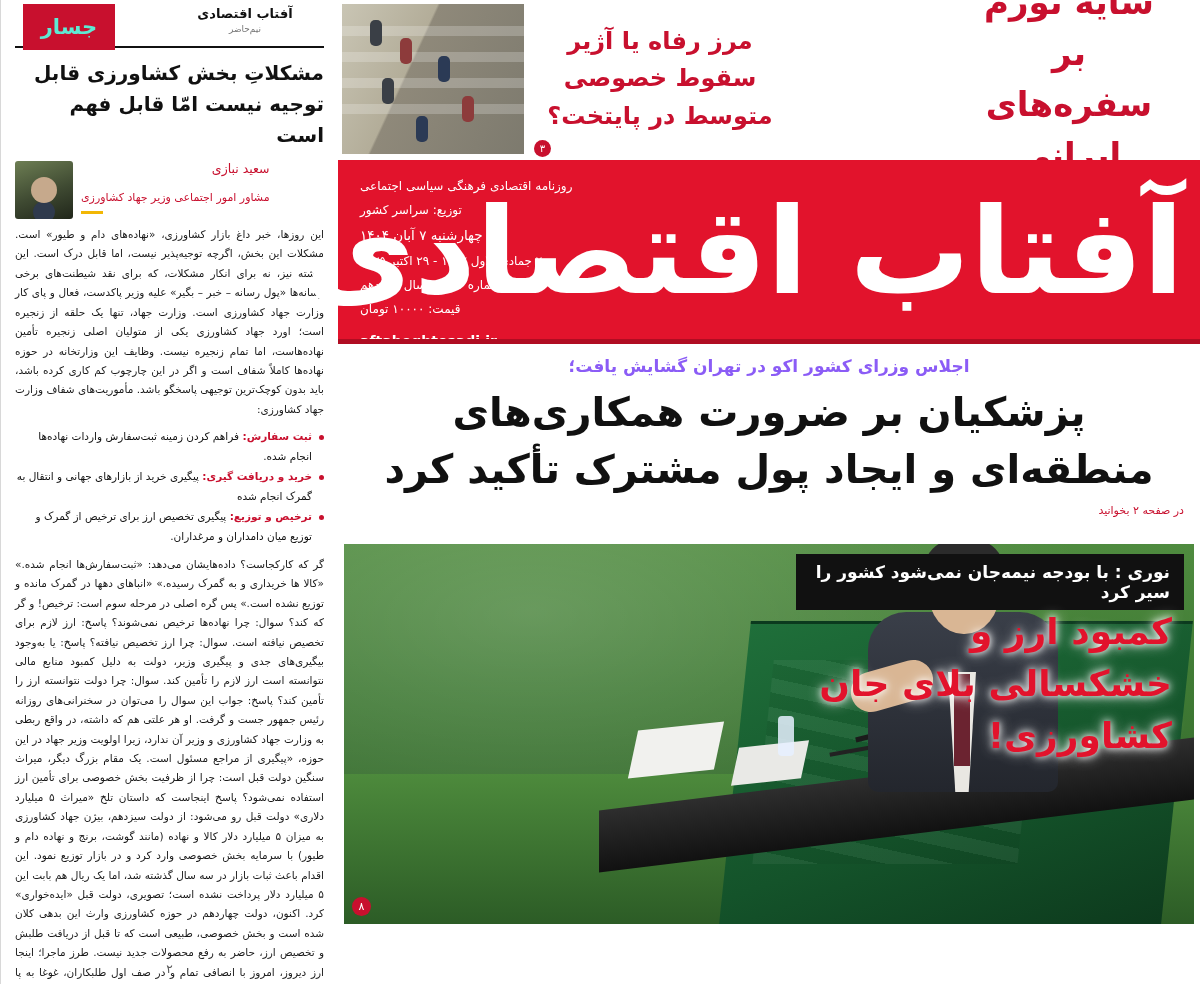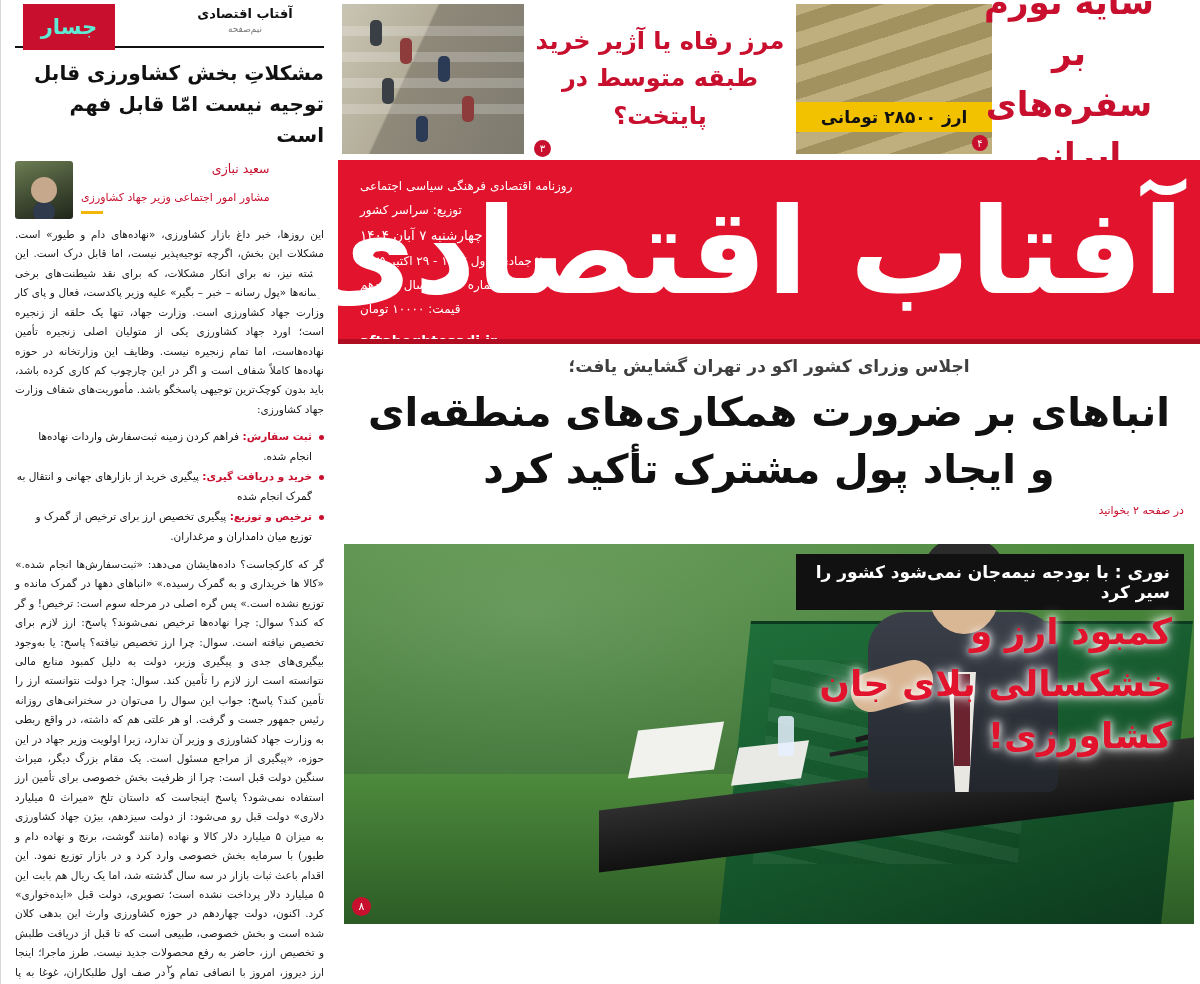--- a/index.html
+++ b/index.html
@@ -127,21 +127,21 @@
   .mh-meta{
     position:absolute;left:22px;top:14px;width:300px;text-align:left;color:#fff;
     font-size:13.5px;line-height:2.0;
   }
   .mh-meta .m1{font-size:12px;}
   .mh-url{color:#fff;font-weight:bold;font-size:14px;margin-top:6px;}
   .mh-bottom-rule{position:absolute;left:0;bottom:0;width:100%;height:5px;background:#b00d22;}
 
   
   .lead{position:absolute;left:338px;top:344px;width:862px;height:196px;padding:8px 16px 0 16px;box-sizing:border-box;}
-  .lead-kicker{font-size:17px;color:#404040;font-weight:bold;text-align:center;margin:4px 0 8px 0;}
+  .lead-kicker{font-size:17px;color:#8b5cf6;font-weight:bold;text-align:center;margin:4px 0 8px 0;}
   .lead-title{font-size:40px;line-height:1.42;font-weight:bold;text-align:center;color:#111;}
   .lead-more{font-size:11px;color:#c8102e;text-align:right;margin-top:6px;}
 
   
   .photo-main{
     position:absolute;left:344px;top:544px;width:850px;height:380px;
     overflow:hidden;background:#2f6b2f;
   }
   .pm-bg{
     position:absolute;inset:0;
@@ -216,21 +216,21 @@
 </head>
 <body>
 
 <div class="page">
 
   <div class="left-col">
     <div class="logo-strip">
       <div class="jasar-badge">جسار</div>
       <div class="site-mark">
         <div class="title">آفتاب اقتصادی</div>
-        <div class="sub">نیم‌صفحه</div>
+        <div class="sub">نیم‌حاضر</div>
       </div>
     </div>
     <div class="rule"></div>
 
     <div class="hl-lead">مشکلاتِ بخش کشاورزی قابل توجیه نیست امّا قابل فهم است</div>
 
     <div class="byline-wrap">
       <div class="byline-text">
         <div class="byline-name">سعید نبازی</div>
         <div class="byline-role">مشاور امور اجتماعی وزیر جهاد کشاورزی</div>
@@ -262,51 +262,44 @@
         <div class="step" style="top:100px"></div>
         <div class="p" style="left:28px;top:16px"></div>
         <div class="p r" style="left:58px;top:34px"></div>
         <div class="p b" style="left:96px;top:52px"></div>
         <div class="p" style="left:40px;top:74px"></div>
         <div class="p r" style="left:120px;top:92px"></div>
         <div class="p b" style="left:74px;top:112px"></div>
       </div>
     </div>
 
-    <div class="ts-head ts-head-1">مرز رفاه یا آژیر خرید طبقه متوسط در پایتخت؟</div>
+    <div class="ts-head ts-head-1">مرز رفاه یا آژیر سقوط خصوصی متوسط در پایتخت؟</div>
     <span class="badge-num" style="left:196px;top:140px">۳</span>
 
-    <div class="ts-cell ts-photo-b">
-      <div class="money"></div>
-      <div class="band">
-        <span>ارز ۲۸۵۰۰ تومانی</span>
-      </div>
-      <div class="corner-num">۴</div>
-    </div>
 
     <div class="ts-head ts-head-2">سایه تورم بر سفره‌های ایرانی</div>
   </div>
 
   <div class="masthead">
     <div class="mh-logo">آفتاب اقتصادی</div>
     <div class="mh-meta">
       <div class="m1">روزنامه اقتصادی فرهنگی سیاسی اجتماعی</div>
       <div class="m1">توزیع: سراسر کشور</div>
       <div>چهارشنبه ۷ آبان ۱۴۰۴</div>
       <div class="m1">۷ جمادی الاول ۱۴۴۷ - ۲۹ اکتبر ۲۰۲۵</div>
       <div class="m1">شماره ۳۵۹۳ - سال دوازدهم</div>
       <div class="m1">قیمت: ۱۰۰۰۰ تومان</div>
       <div class="mh-url">aftabeghtesadi.ir</div>
     </div>
     <div class="mh-bottom-rule"></div>
   </div>
 
   <div class="lead">
     <div class="lead-kicker">اجلاس وزرای کشور اکو در تهران گشایش یافت؛</div>
-    <div class="lead-title">انباهای بر ضرورت همکاری‌های منطقه‌ای و ایجاد پول مشترک تأکید کرد</div>
+    <div class="lead-title">پزشکیان بر ضرورت همکاری‌های منطقه‌ای و ایجاد پول مشترک تأکید کرد</div>
     <div class="lead-more">در صفحه ۲ بخوانید</div>
   </div>
 
   <div class="photo-main">
     <div class="pm-bg"></div>
     <div class="pm-floor"></div>
     <div class="podium"></div>
     <div class="desk"></div>
     <div class="paper"></div>
     <div class="paper2"></div>

